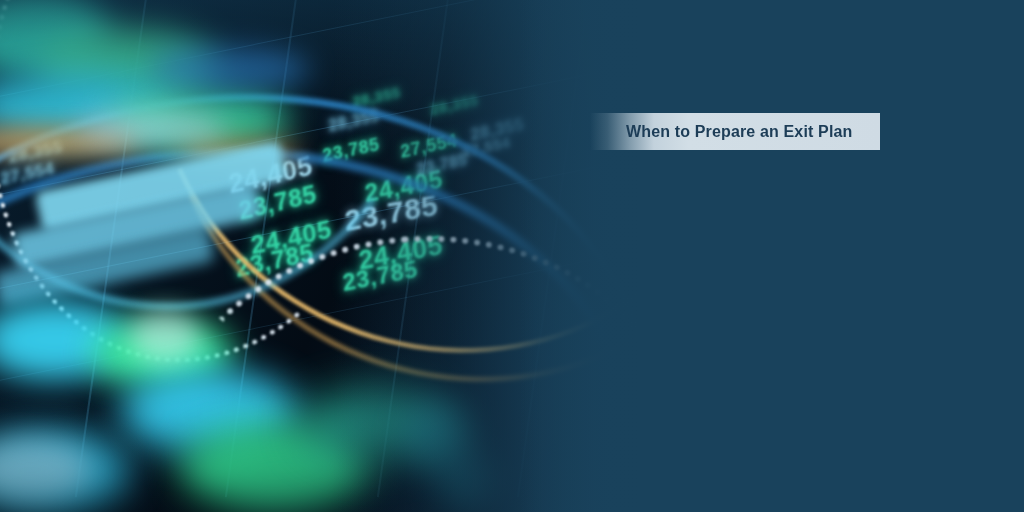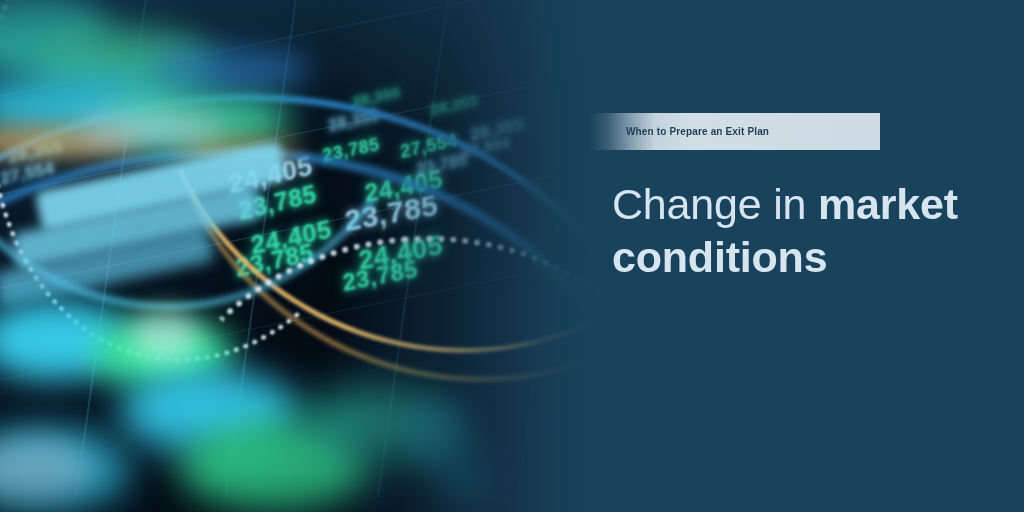--- a/index.html
+++ b/index.html
@@ -87,21 +87,21 @@
     background:linear-gradient(90deg,
         rgba(200,216,226,0) 0%,
         rgba(200,216,226,.18) 6%,
         rgba(203,218,228,.60) 14%,
         rgba(209,222,231,.92) 22%,
         #d2dee6 34%, #cfdbe4 100%);
     display:flex; align-items:center;
   }
   #badge-label {
     margin-left:36px;
-    font-size:10px; font-weight:700;
+    font-size:16px; font-weight:700;
     color:#1d3d57; letter-spacing:.15px;
     white-space:nowrap;
   }
 
   #headline {
     position:absolute; left:36px; top:178px; width:400px;
     color:#d6e5ef;
     font-size:43px; line-height:53px;
     letter-spacing:-.2px;
   }
@@ -210,19 +210,16 @@
   </div>
 
   <div id="panelBlend"></div>
 
   <div id="panel">
 
     <div id="badge">
       <span id="badge-label">When to Prepare an Exit Plan</span>
     </div>
 
-    <h1 id="headline">
-      <span class="lt">Change in </span><span class="bd">market conditions</span>
-    </h1>
 
 
   </div>
 </div>
 
 </body></html>

